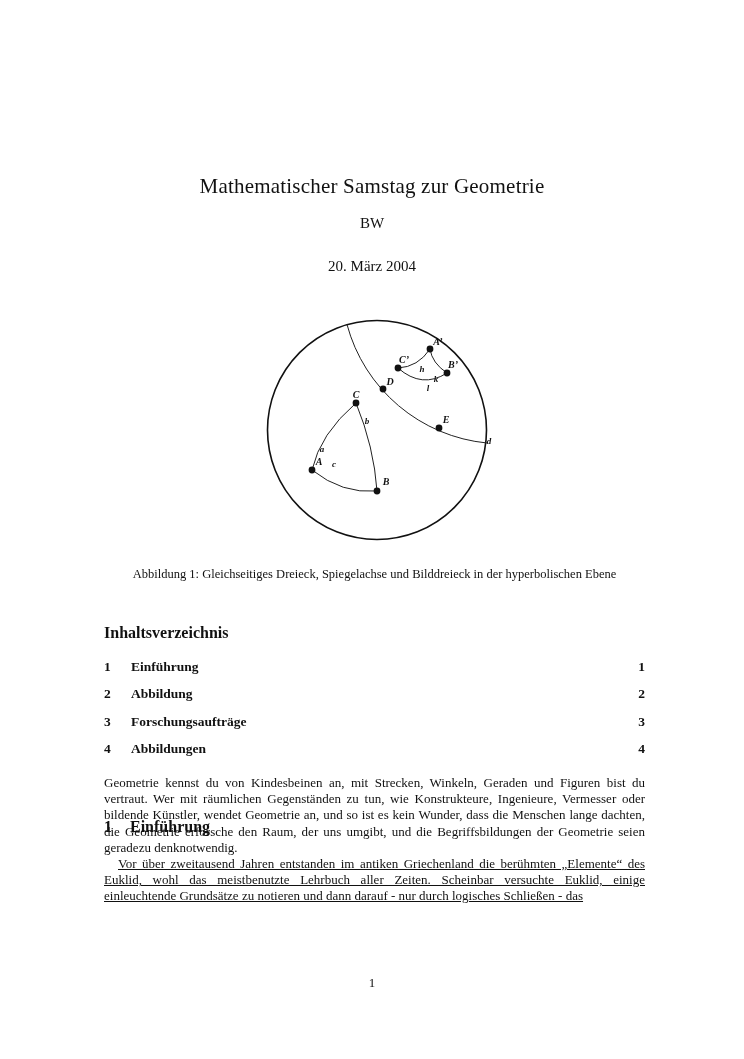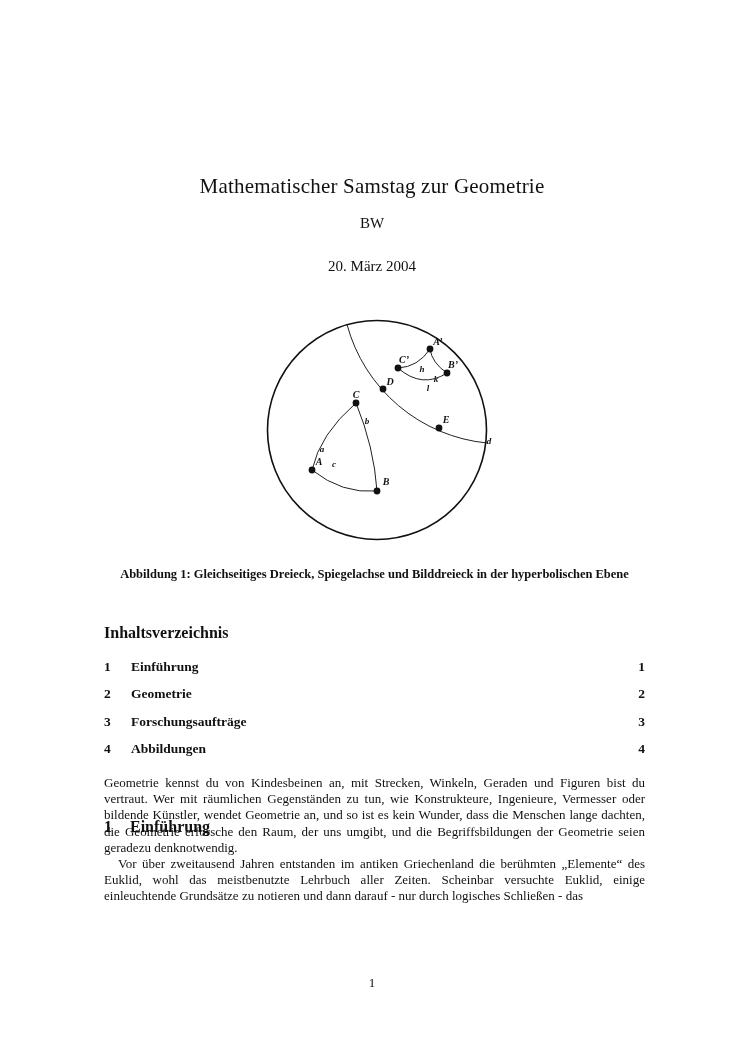--- a/index.html
+++ b/index.html
@@ -10,41 +10,41 @@
   }
   .abs { position:absolute; }
   .centered { left:0; width:744px; text-align:center; }
 
   .doc-title   { top:174px; font-size:21px; letter-spacing:0.2px; }
   .doc-author  { top:215px; font-size:15px; }
   .doc-date    { top:246px; font-size:15px;margin-top:12px; }
 
   .figure-svg  { left:248px; top:304px; }
 
-  .fig-caption { top:567px; left:104px; width:541px; text-align:center; font-size:12.5px;font-weight:bold; }
+  .fig-caption { top:567px; left:104px; width:541px; text-align:center; font-size:12.5px; }
 
   .toc-heading { top:624px; left:104px; font-size:16px; font-weight:bold; }
   .toc-row {
     left:104px; width:541px; display:flex; align-items:baseline;
     font-weight:bold; font-size:13.5px;
   }
   .toc-row-0 { top:659px; } .toc-row-1 { top:686px; }
   .toc-row-2 { top:714px; } .toc-row-3 { top:741px; }
   .toc-num   { width:27px; }
   .toc-title { flex:1; }
   .toc-page  { text-align:right; }
 
   .section-heading { top:818px; left:104px; font-size:16px; font-weight:bold; }
   .section-heading .sec-num { display:inline-block; margin-right:18px; }
 
   .body-text {
     top:775px; left:104px; width:541px;
     font-size:13px; line-height:16.2px; text-align:justify;
   }
-  .body-text p.indent { text-indent:14px; }
+  .body-text p.indent { text-indent:14px;text-decoration:underline; }
 
   .page-number { top:975px; font-size:13px; }
 
   svg text {
     font-family:"Liberation Serif","DejaVu Serif",serif;
     font-style:italic; font-weight:bold; fill:#111;
   }
   .pt-label   { font-size:10px; }
   .side-label { font-size:9px;  }
 </style>
@@ -99,21 +99,21 @@
 
 <div class="abs toc-heading">Inhaltsverzeichnis</div>
 
 <div class="abs toc-row toc-row-0">
   <span class="toc-num">1</span>
   <span class="toc-title">Einführung</span>
   <span class="toc-page">1</span>
 </div>
 <div class="abs toc-row toc-row-1">
   <span class="toc-num">2</span>
-  <span class="toc-title">Geometrie</span>
+  <span class="toc-title">Abbildung</span>
   <span class="toc-page">2</span>
 </div>
 <div class="abs toc-row toc-row-2">
   <span class="toc-num">3</span>
   <span class="toc-title">Forschungsaufträge</span>
   <span class="toc-page">3</span>
 </div>
 <div class="abs toc-row toc-row-3">
   <span class="toc-num">4</span>
   <span class="toc-title">Abbildungen</span>

